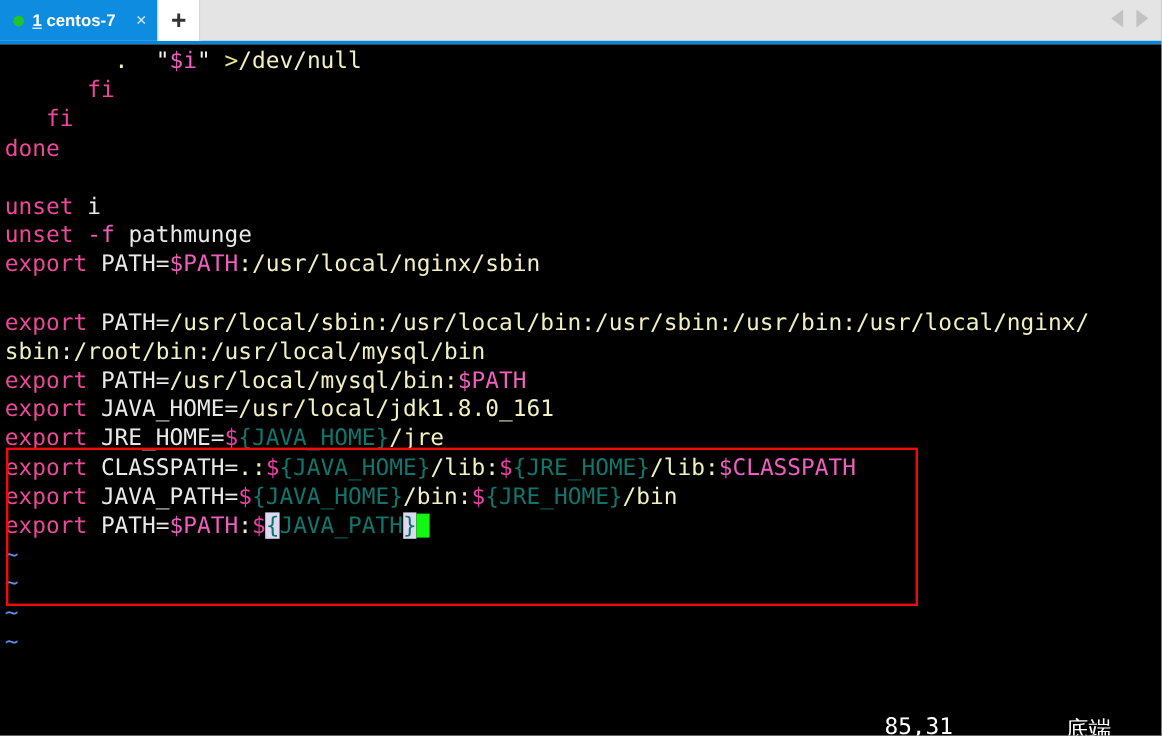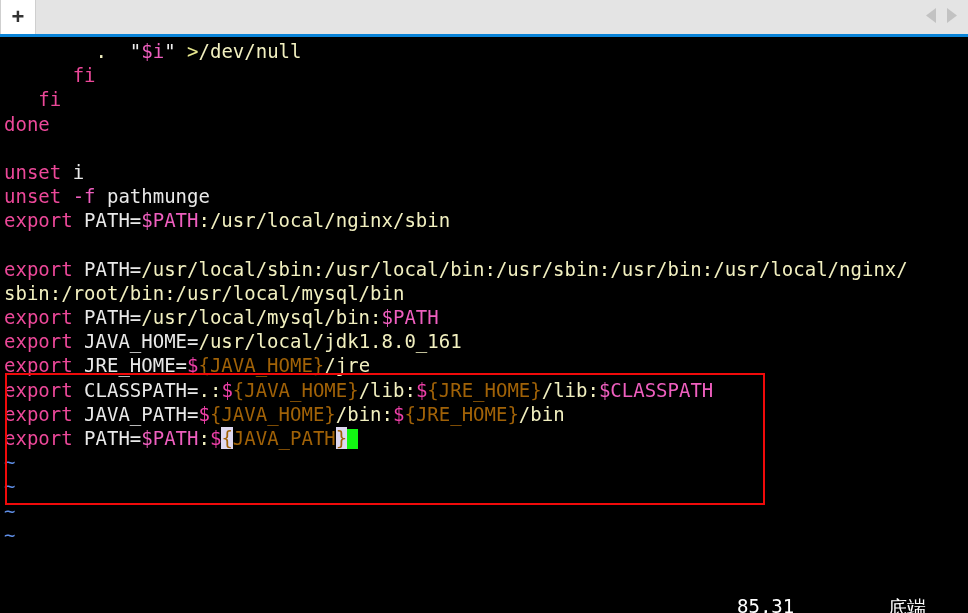--- a/index.html
+++ b/index.html
@@ -98,21 +98,21 @@
     white-space: pre;
     letter-spacing: 0px;
   }
   .row { height: 24.2px; }
 
   
   .c-kw    { color: #ec4899; }          
   .c-txt   { color: #e9e9e9; }          
   .c-path  { color: #f2f0c0; }          
   .c-var   { color: #ef5fbf; }          
-  .c-brace { color: #a16207; }          
+  .c-brace { color: #0f766e; }          
   .c-dollr { color: #ee3fa8; }
   .c-op    { color: #e8e88f; }
   .c-tilde { color: #5f8fe8; }
   .c-q     { color: #efefef; }
   .hl      { background: #ded8f0; }      
 
   .cursor {
     display: inline-block;
     width: 11px;
     height: 20px;
@@ -154,20 +154,25 @@
     position: absolute;
     left: 888px;
     top: 0;
     color: #ffffff;
   }
 </style>
 </head>
 <body>
 
 <div class="tabbar">
+  <div class="tab">
+    <span class="status-dot"></span>
+    <span class="tab-title"><span class="tabnum">1</span><span> centos-7</span></span>
+    <span class="tab-close">×</span>
+  </div>
   <div class="newtab">+</div>
   <div class="tabbar-spacer"></div>
   <div class="navarrows">
     <span class="arrow">
       <svg width="11" height="15" viewBox="0 0 11 15">
           <polygon points="10,0 10,15 0,7.5" fill="#c2c2c2"></polygon>
         </svg>
     </span>
     <span class="arrow">
       <svg width="11" height="15" viewBox="0 0 11 15">

